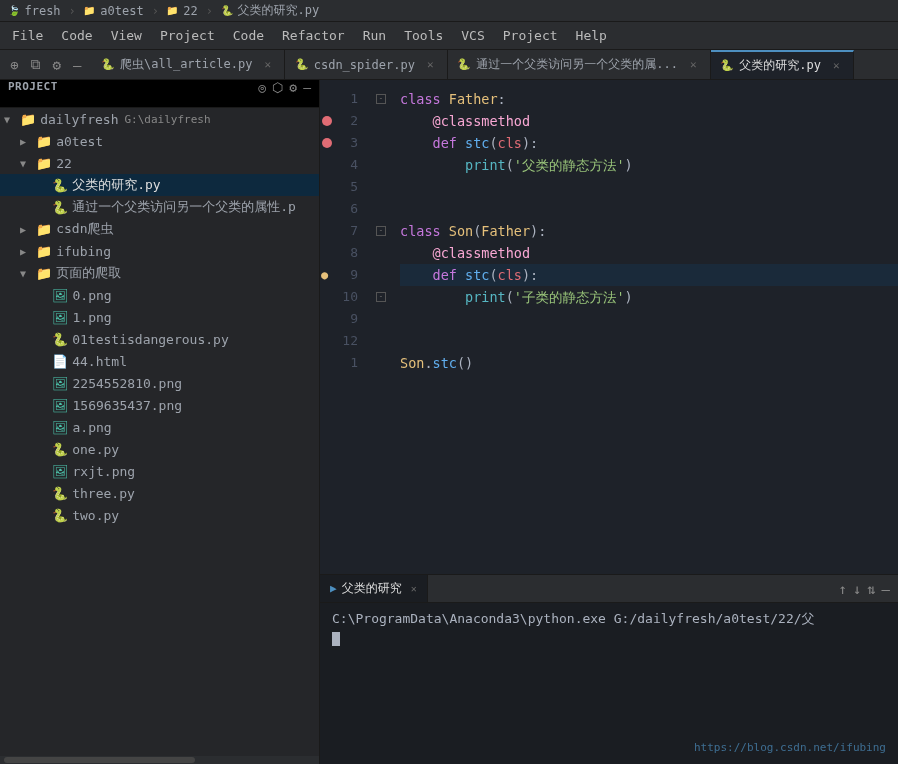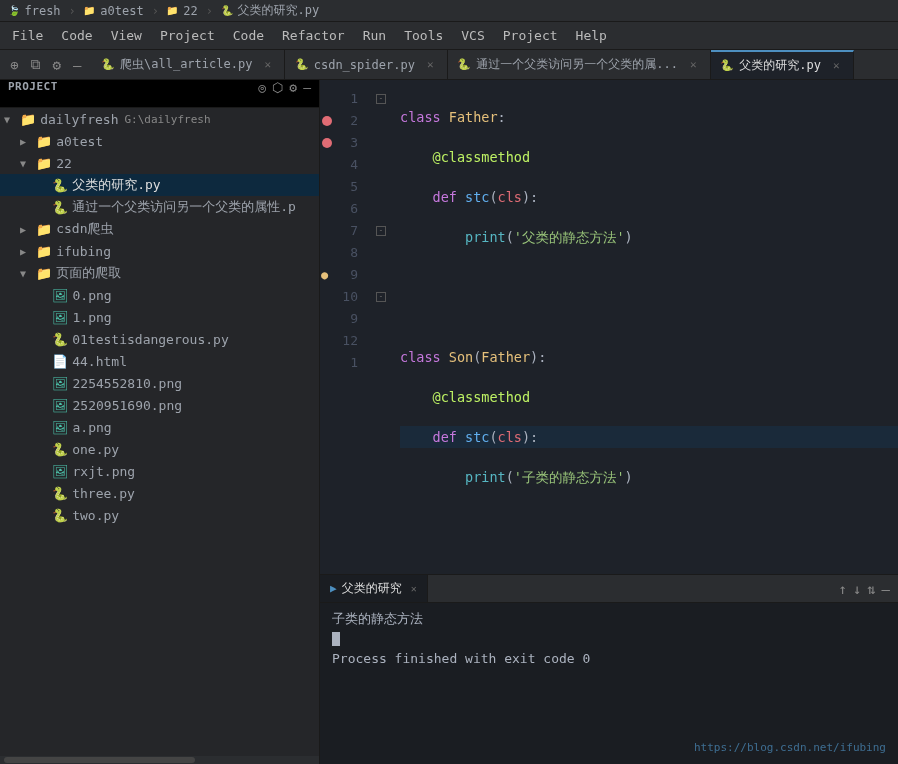--- a/index.html
+++ b/index.html
@@ -253,29 +253,28 @@
       overflow: hidden;
     }
     .code-line {
       height: 22px;
       display: flex;
       align-items: flex-end;
       font-size: 13.5px;
       line-height: 22px;
       white-space: pre;
       font-family: 'Consolas', 'Monaco', monospace;
-      margin-top: 18px;
     }
 
     
     .kw { color: #c678dd; }          
     .kw2 { color: #56b6c2; }         
     .cls { color: #e5c07b; }         
     .fn { color: #61afef; }          
-    .dec { color: #bef264; }         
+    .dec { color: #f9a8d4; }         
     .str { color: #98c379; }         
     .punc { color: #abb2bf; }        
     .plain { color: #abb2bf; }
     .param { color: #e06c75; }
 
     
     .terminal-panel {
       height: 190px;
       background: #1a1d22;
       border-top: 1px solid #1a1a1a;
@@ -501,21 +500,21 @@
 
       <div class="tree-item" style="padding-left:36px">
         <span class="arrow" style="visibility:hidden">▶</span>
         <span class="file-icon" style="color:#4ec9b0">🖼</span>
         <span class="item-name">2254552810.png</span>
       </div>
 
       <div class="tree-item" style="padding-left:36px">
         <span class="arrow" style="visibility:hidden">▶</span>
         <span class="file-icon" style="color:#4ec9b0">🖼</span>
-        <span class="item-name">2520951690.png</span>
+        <span class="item-name">1569635437.png</span>
       </div>
 
       <div class="tree-item" style="padding-left:36px">
         <span class="arrow" style="visibility:hidden">▶</span>
         <span class="file-icon" style="color:#4ec9b0">🖼</span>
         <span class="item-name">a.png</span>
       </div>
 
       <div class="tree-item" style="padding-left:36px">
         <span class="arrow" style="visibility:hidden">▶</span>
@@ -674,27 +673,24 @@
           <span class="terminal-close">✕</span>
         </div>
         <div class="terminal-side-btns">
           <span class="terminal-side-btn">↑</span>
           <span class="terminal-side-btn">↓</span>
           <span class="terminal-side-btn">⇅</span>
           <span class="terminal-side-btn">—</span>
         </div>
       </div>
       <div class="terminal-content">
-        <div class="terminal-output">
-          <span>子类的静态方法</span>
+        <div class="terminal-cmd">
+          <span>C:\ProgramData\Anaconda3\python.exe G:/dailyfresh/a0test/22/父</span>
         </div>
         <div class="terminal-output">
           <span class="terminal-cursor"></span>
         </div>
-        <div class="terminal-output">
-          <span>Process finished with exit code 0</span>
-        </div>
         <div class="terminal-watermark">https://blog.csdn.net/ifubing</div>
       </div>
     </div>
 
   </div>
 </div>
 
 </body></html>

